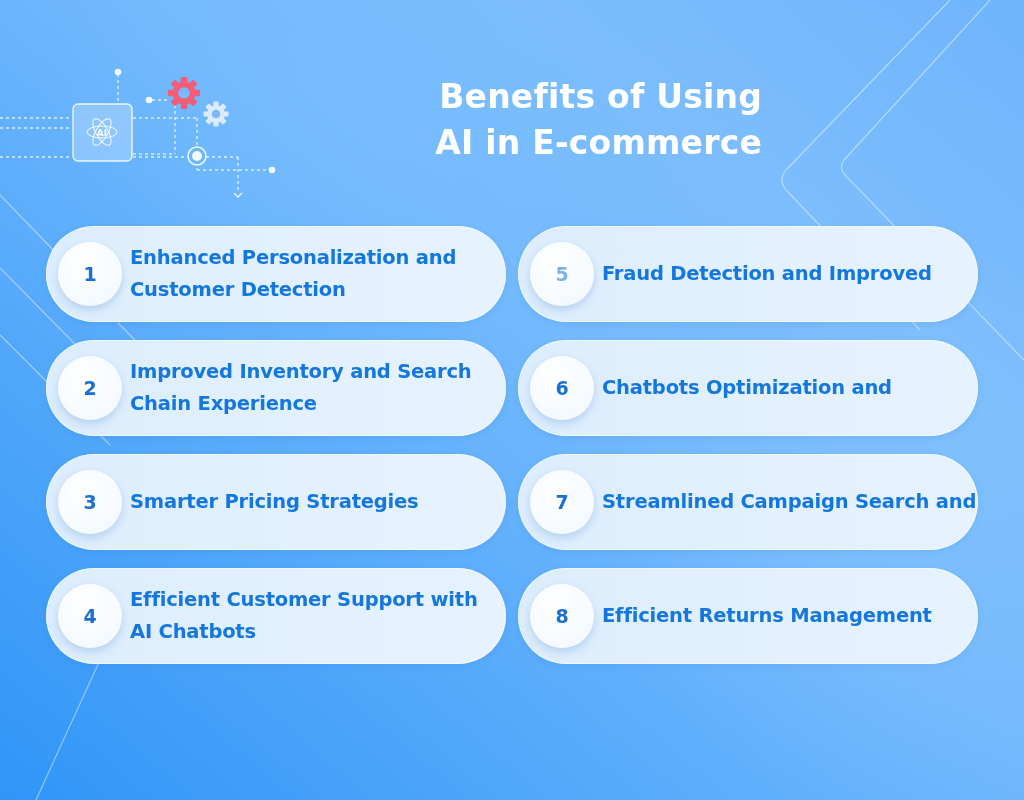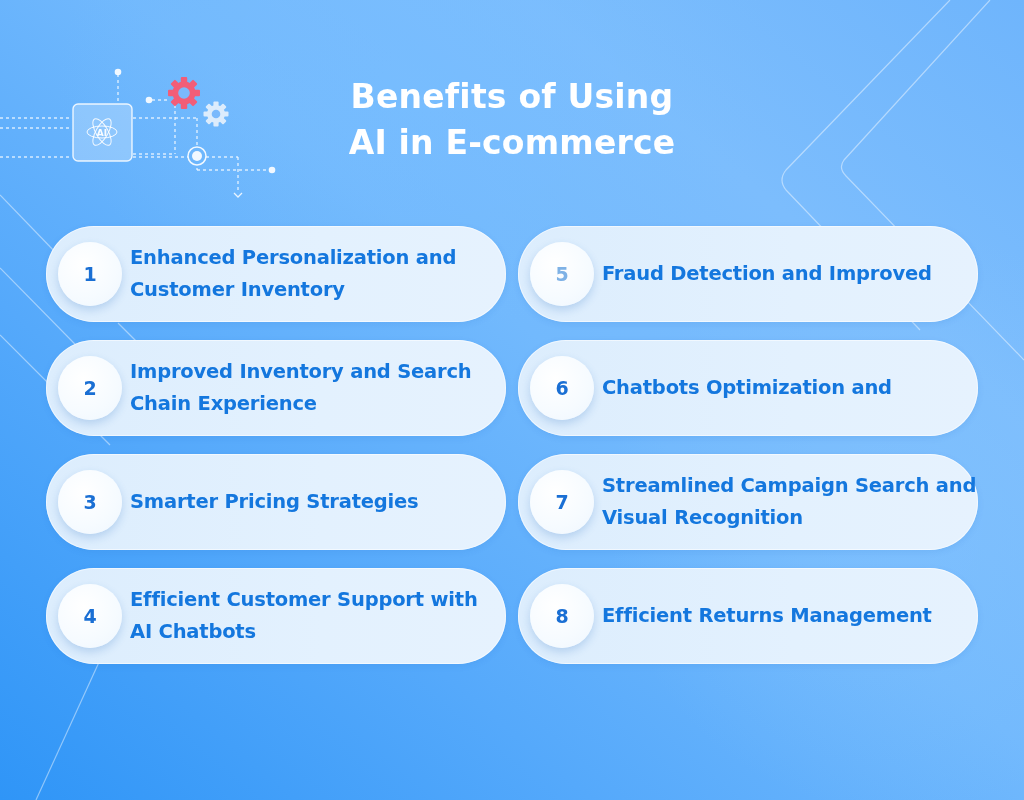--- a/index.html
+++ b/index.html
@@ -15,21 +15,21 @@
         radial-gradient(ellipse 520px 360px at 420px 80px, rgba(120,190,255,0.55), rgba(120,190,255,0) 70%),
         radial-gradient(ellipse 420px 420px at 900px 520px, rgba(140,200,255,0.35), rgba(140,200,255,0) 70%);
       pointer-events: none;
     }
     .deco-lines { position: absolute; left: 0; top: 0; width: 1024px; height: 800px; pointer-events: none; }
 
     .illustration { position: absolute; left: 0; top: 60px; width: 300px; height: 150px; }
 
     .title {
       position: absolute; left: 262px; top: 74px; width: 500px;
-      text-align: center; color: #ffffff; font-weight: bold;
+      text-align: right; color: #ffffff; font-weight: bold;
       font-size: 33px; line-height: 46px; letter-spacing: 0.2px;
     }
     .title div { display: block; }
 
     .card {
       position: absolute; width: 460px; height: 96px;
       border-radius: 48px;
       background: linear-gradient(90deg, #dcedfd 0%, #e3f1fe 60%, #e6f2fe 100%);
       box-shadow: 0 2px 6px rgba(30,110,200,0.12), inset 0 0 0 1px rgba(255,255,255,0.55);
       display: flex; align-items: center;
@@ -136,21 +136,21 @@
 
 <h1 class="title">
   <div>Benefits of Using</div>
   <div>AI in E-commerce</div>
 </h1>
 
 <div class="card" style="left:46px; top:226px;">
   <div class="badge">1</div>
   <div class="label">
     <span>Enhanced Personalization and</span>
-    <span>Customer Inventory</span>
+    <span>Customer Detection</span>
   </div>
 </div>
 
 <div class="card" style="left:46px; top:340px;">
   <div class="badge">2</div>
   <div class="label">
     <span>Improved Inventory and Search</span>
     <span>Chain Experience</span>
   </div>
 </div>
@@ -181,21 +181,20 @@
   <div class="badge">6</div>
   <div class="label">
     <span>Chatbots Optimization and</span>
   </div>
 </div>
 
 <div class="card" style="left:518px; top:454px;">
   <div class="badge">7</div>
   <div class="label">
     <span>Streamlined Campaign Search and</span>
-    <span>Visual Recognition</span>
   </div>
 </div>
 
 <div class="card" style="left:518px; top:568px;">
   <div class="badge">8</div>
   <div class="label">
     <span>Efficient Returns Management</span>
   </div>
 </div>
 

